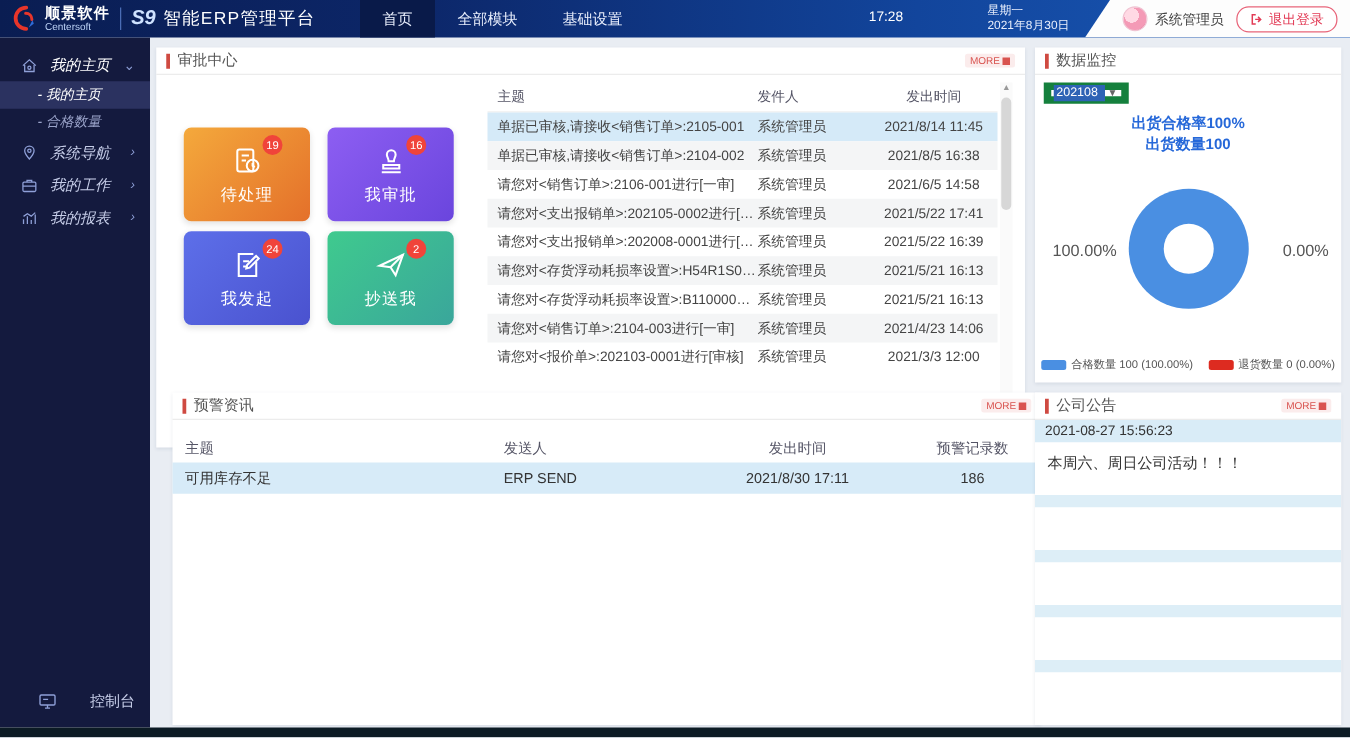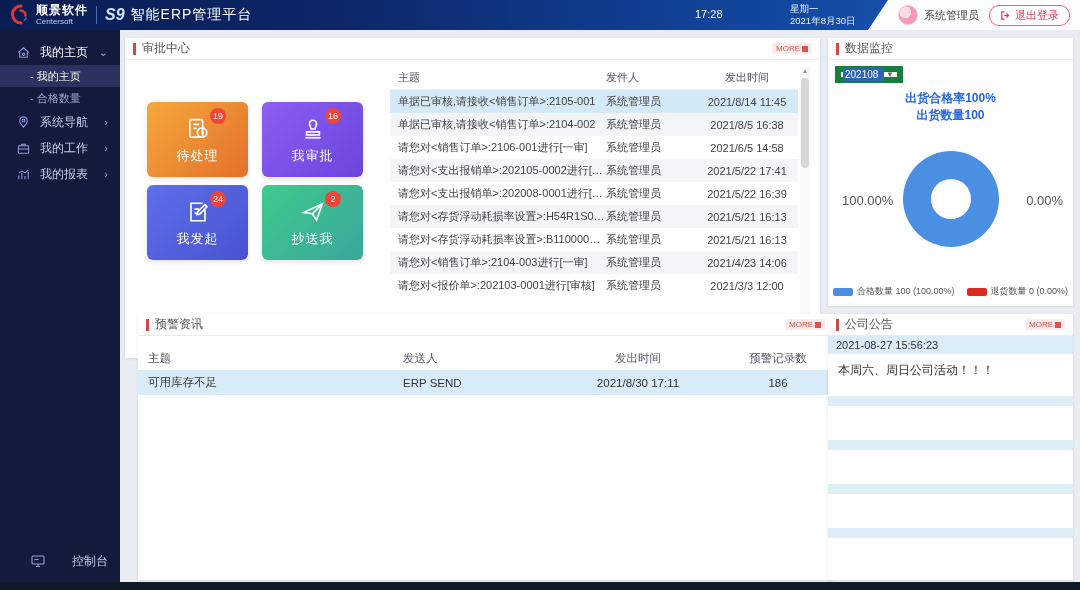--- a/index.html
+++ b/index.html
@@ -134,40 +134,45 @@
           </svg>
       </div>
       <div class="logo-text">
         <div class="logo-name">顺景软件</div>
         <div class="logo-sub">Centersoft</div>
       </div>
       <div class="logo-div"></div>
       <div class="s9-mark">S9</div>
       <div class="product-title">智能ERP管理平台</div>
     </div>
+    <div class="topnav">
+        <div class="nav-tab active">首页</div>
+        <div class="nav-tab">全部模块</div>
+        <div class="nav-tab">基础设置</div>
+      </div>
     <div class="top-time">17:28</div>
     <div class="top-date">
       <div>星期一</div>
       <div>2021年8月30日</div>
     </div>
     <div class="wedge">
       <div class="avatar"></div>
       <span class="user-name">系统管理员</span>
       <button class="logout-btn">
         <svg width="11" height="11" viewBox="0 0 12 12" fill="none" stroke="#e23a55" stroke-width="1.3">
             <path d="M5 2H2v8h3"></path>
             <path d="M7 3.8L9.3 6 7 8.2M4.5 6H9"></path>
           </svg>
         <span>退出登录</span>
       </button>
     </div>
   </div>
 
   <div class="sidebar">
-    <div style="padding-top:9px;">
+    <div style="padding-top:9px;font-style:italic;">
         <div class="sb-item open">
           <span class="sb-icon">
             <svg viewBox="0 0 16 16" fill="none" stroke="currentColor" stroke-width="1.1">
               <path d="M2.5 8 8 3l5.5 5"></path>
               <path d="M4 7.5V13h8V7.5"></path>
               <circle cx="8" cy="9.8" r="1.3"></circle>
             </svg>
           </span>
           <span class="sb-label">我的主页</span>
           <span class="sb-chev">⌄</span>

